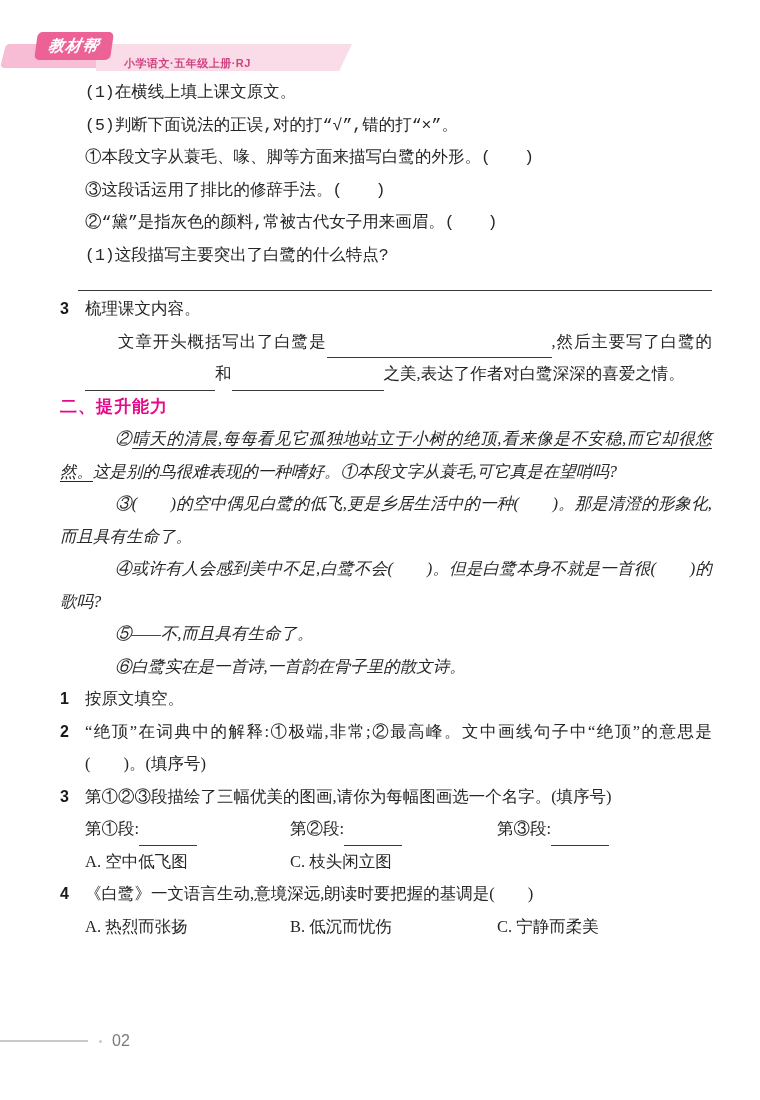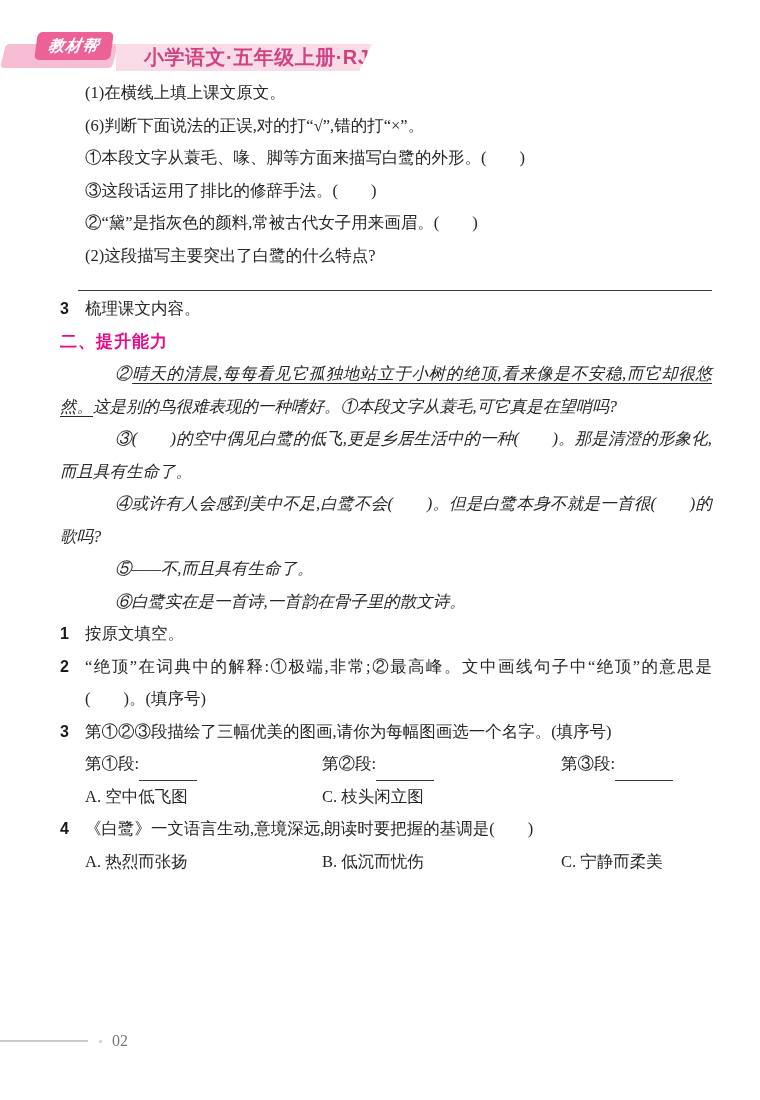--- a/index.html
+++ b/index.html
@@ -26,60 +26,60 @@
     transform:skewX(-14deg);transform-origin:bottom left;opacity:.75;
   }
   .badge{
     position:absolute;left:36px;top:2px;width:76px;height:28px;
     background:var(--brand);border-radius:5px;transform:skewX(-8deg);
     display:flex;align-items:center;justify-content:center;
     color:#fff;font-family:"Liberation Sans","DejaVu Sans",sans-serif;
     font-weight:bold;font-size:16px;letter-spacing:1px;font-style:italic;
   }
   .banner{
-    position:absolute;left:116px;top:14px;width:228px;height:27px;
+    position:absolute;left:96px;top:14px;width:228px;height:27px;
     background:var(--brand-light);
     clip-path:polygon(0 0,100% 0,95% 100%,0 100%);
-    display:flex;align-items:flex-start;padding-left:28px;
+    display:flex;align-items:flex-end;padding-left:28px;
     color:var(--brand-text);font-family:"Liberation Sans","DejaVu Sans",sans-serif;
-    font-weight:bold;font-size:20px;letter-spacing:.5px;
+    font-weight:bold;font-size:11px;letter-spacing:.5px;
   }
   
   .content{
     position:absolute;left:60px;top:77px;width:652px;
     font-size:16.5px;line-height:32.5px;text-align:justify;
   }
-  .ind{padding-left:25px;}
+  .ind{padding-left:25px;font-family:Liberation Mono, monospace;}
   .answer-line{height:18px;border-bottom:1.5px solid #3a3a3a;margin-left:18px;margin-bottom:2px;}
   .qrow{display:flex;align-items:flex-start;}
   .qnum{
     flex:none;width:25px;font-family:"Liberation Sans","DejaVu Sans",sans-serif;
     font-weight:bold;font-size:16px;color:#1a1a1a;
   }
   .qbody{flex:1;min-width:0;}
   .fillp{margin:0;padding-left:25px;text-indent:2em;}
   .sec-heading{
     font-family:"Liberation Sans","DejaVu Sans",sans-serif;
     font-weight:bold;font-size:17px;color:var(--heading);letter-spacing:1px;
   }
   .kai{margin:0;text-indent:55px;font-style:italic;}
   .kai .u{text-decoration:underline;text-underline-offset:4px;}
   .blank{
     display:inline-block;border-bottom:1px solid #3a3a3a;height:1em;
     vertical-align:bottom;
   }
   .w225{width:225px;} .w130{width:130px;} .w152{width:152px;} .w58{width:58px;}
-  .grid3{margin-left:25px;display:grid;grid-template-columns:205px 207px 1fr;gap:32px;}
+  .grid3{margin-left:25px;display:grid;grid-template-columns:205px 207px 1fr;}
   
   .ftr{position:absolute;left:0;top:1030px;width:760px;height:22px;}
   .ftr .rule{position:absolute;left:0;top:10px;width:88px;height:2px;background:var(--line-gray);}
   .ftr .dot{position:absolute;left:99px;top:10px;width:3px;height:3px;border-radius:50%;background:var(--line-gray);}
   .ftr .pnum{
     position:absolute;left:112px;top:0;
-    font-family:Liberation Serif, serif;
+    font-family:Liberation Sans, sans-serif;
     font-size:16px;color:var(--page-num);line-height:22px;
   }
 </style>
 </head>
 <body>
 
 <div class="page">
 
   <div class="hdr">
     <div class="badge-shadow"></div>
@@ -87,33 +87,37 @@
       <span>小学语文·五年级上册·RJ</span>
     </div>
     <div class="badge">
       <span>教材帮</span>
     </div>
   </div>
 
   <div class="content">
 
     <div class="ind"><span>(1)在横线上填上课文原文。</span></div>
-    <div class="ind"><span>(6)判断下面说法的正误,对的打“√”,错的打“×”。</span></div>
+    <div class="ind"><span>(5)判断下面说法的正误,对的打“√”,错的打“×”。</span></div>
     <div class="ind"><span>①本段文字从蓑毛、喙、脚等方面来描写白鹭的外形。(　　)</span></div>
     <div class="ind"><span>③这段话运用了排比的修辞手法。(　　)</span></div>
     <div class="ind"><span>②“黛”是指灰色的颜料,常被古代女子用来画眉。(　　)</span></div>
-    <div class="ind"><span>(2)这段描写主要突出了白鹭的什么特点?</span></div>
+    <div class="ind"><span>(1)这段描写主要突出了白鹭的什么特点?</span></div>
 
     <div class="answer-line"></div>
 
     <div class="qrow">
       <span class="qnum">3</span>
       <div class="qbody">梳理课文内容。</div>
     </div>
 
+    <p class="fillp">
+      <span>文章开头概括写出了白鹭是</span><span class="blank w225"></span><span>,然后主要写了白鹭的</span>
+      <span class="blank w130"></span><span>和</span><span class="blank w152"></span><span>之美,表达了作者对白鹭深深的喜爱之情。</span>
+    </p>
 
     <div class="sec-heading">二、提升能力</div>
 
     <p class="kai"><span>②</span><span class="u">晴天的清晨,每每看见它孤独地站立于小树的绝顶,看来像是不安稳,而它却很悠然。</span><span>这是别的鸟很难表现的一种嗜好。①本段文字从蓑毛,可它真是在望哨吗?</span></p>
     <p class="kai">③(　　)的空中偶见白鹭的低飞,更是乡居生活中的一种(　　)。那是清澄的形象化,而且具有生命了。</p>
     <p class="kai">④或许有人会感到美中不足,白鹭不会(　　)。但是白鹭本身不就是一首很(　　)的歌吗?</p>
     <p class="kai">⑤——不,而且具有生命了。</p>
     <p class="kai">⑥白鹭实在是一首诗,一首韵在骨子里的散文诗。</p>
 
     <div class="qrow">

